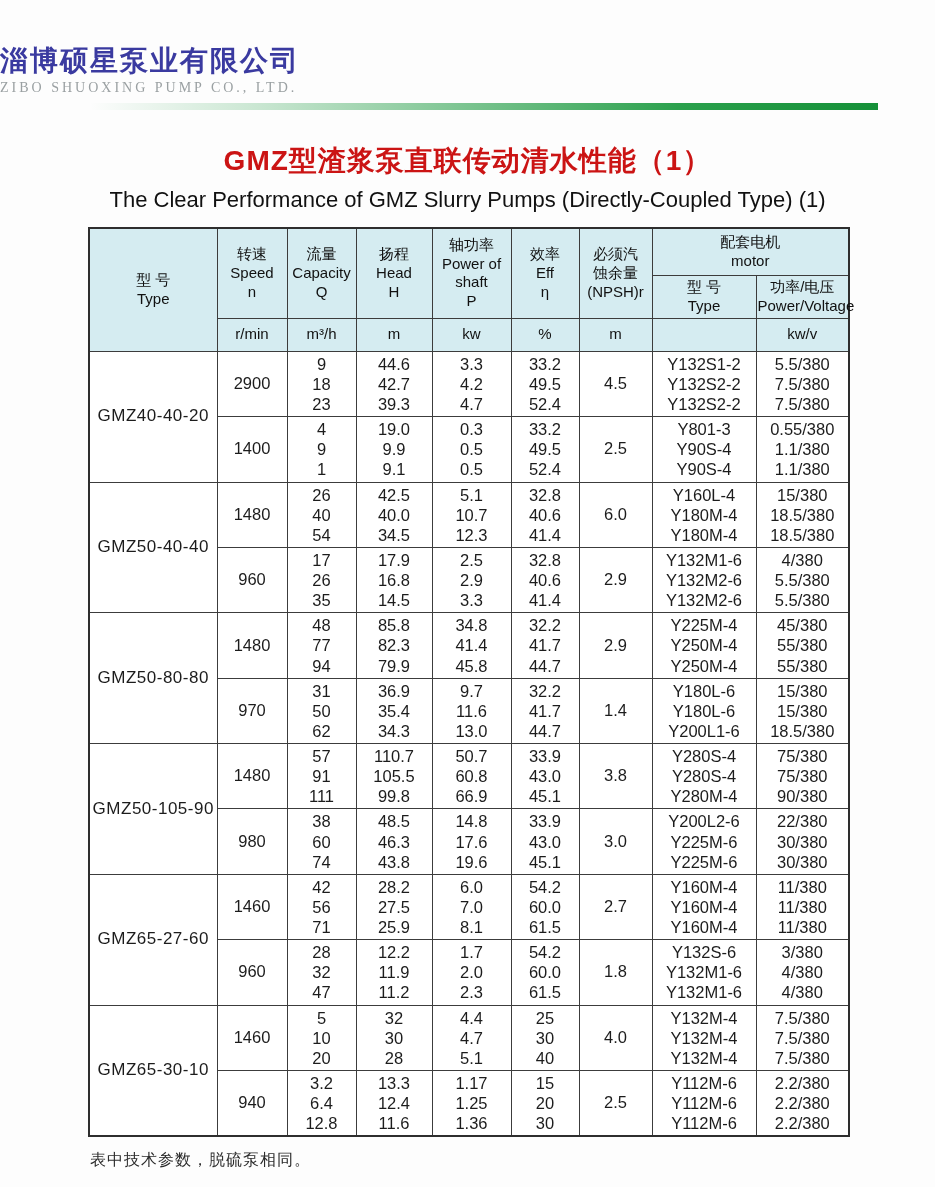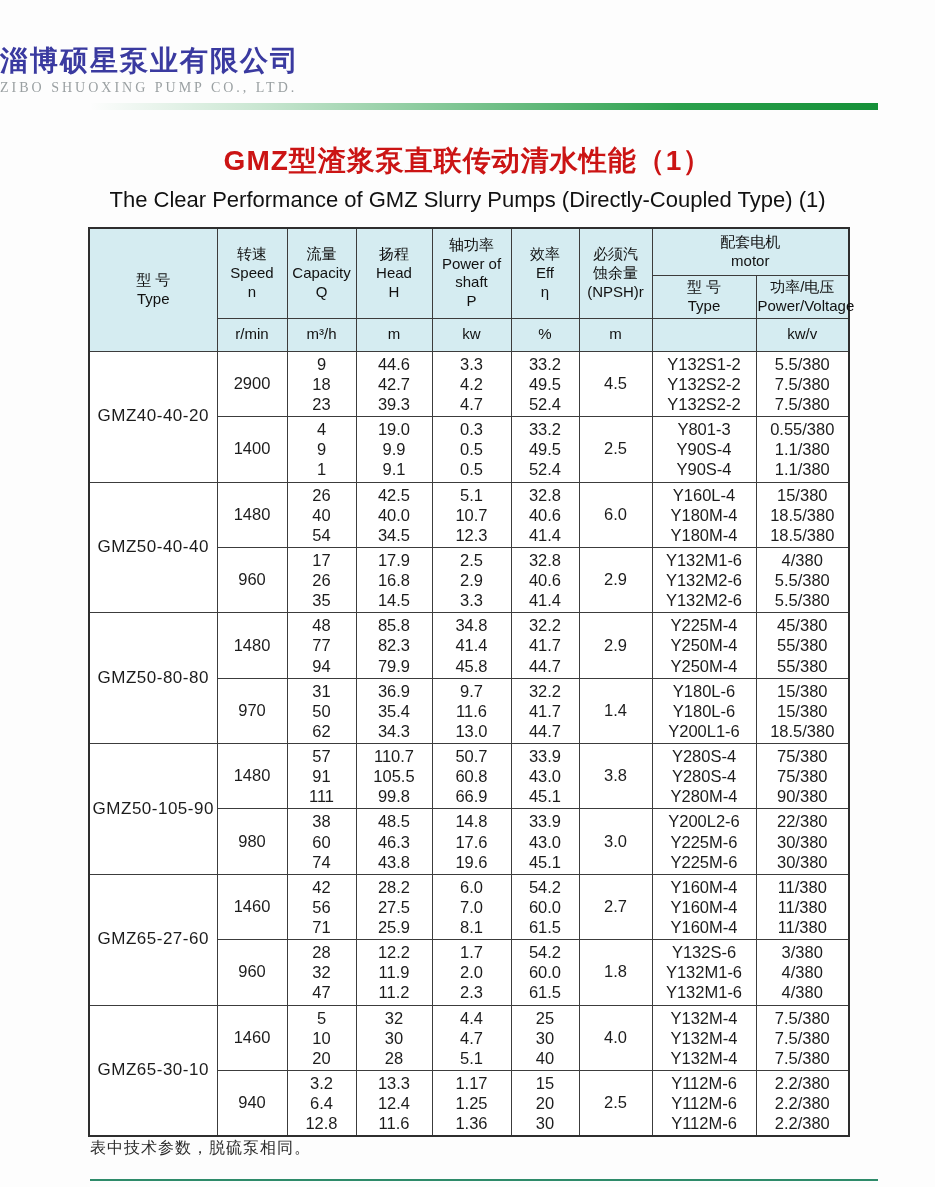--- a/index.html
+++ b/index.html
@@ -54,21 +54,21 @@
   }
   .spec thead .unit-row th{height:28px;font-size:15px;}
   .spec td{background:#fff;font-size:16.5px;line-height:1.2;}
   .spec td.model-cell{font-size:17px;letter-spacing:.5px;}
   .spec td .ln{line-height:1.22;}
   .spec tbody tr{height:64px;}
   .head-main{height:48px;}
   .head-sub{height:42px;}
 
   
-  .foot-note{margin:1px 0 0 90px;font-size:16px;color:#2b2b2b;letter-spacing:1px;}
+  .foot-note{margin:13px 0 0 90px;font-size:16px;color:#2b2b2b;letter-spacing:1px;}
   .bottom-rule{margin:20px 57px 0 90px;height:2px;background:#2e8b6a;}
 </style>
 </head>
 <body>
 
 <div class="page">
 
   <div class="brand">
     <div class="brand-cn">淄博硕星泵业有限公司</div>
     <div class="brand-en">ZIBO SHUOXING PUMP CO., LTD.</div>

